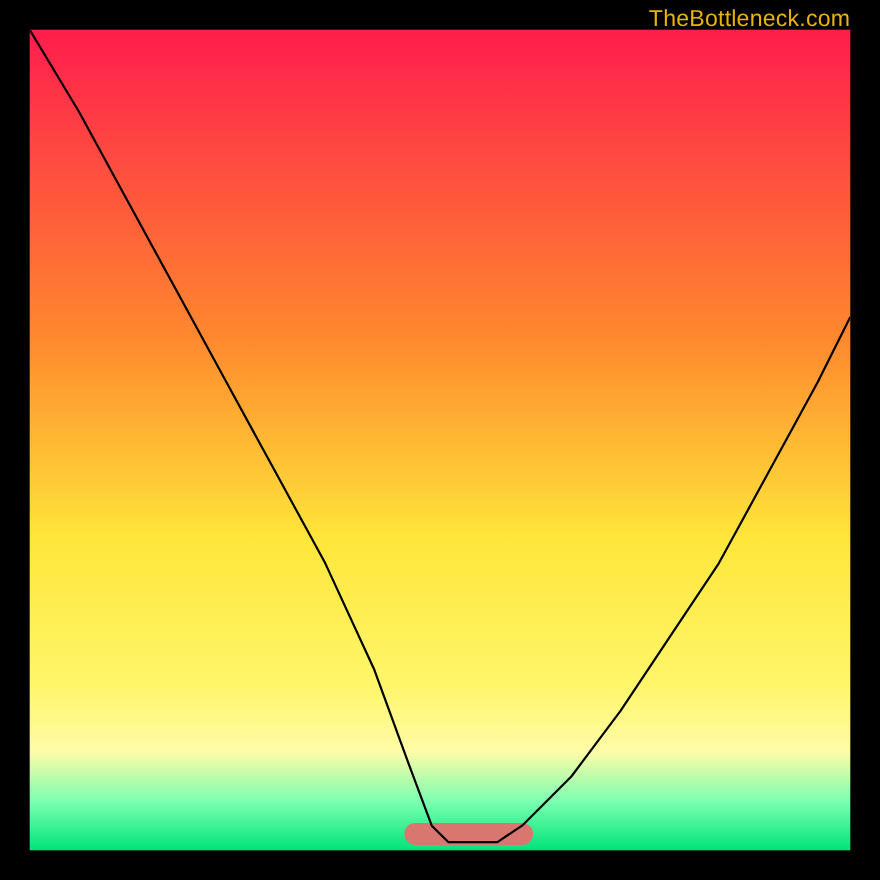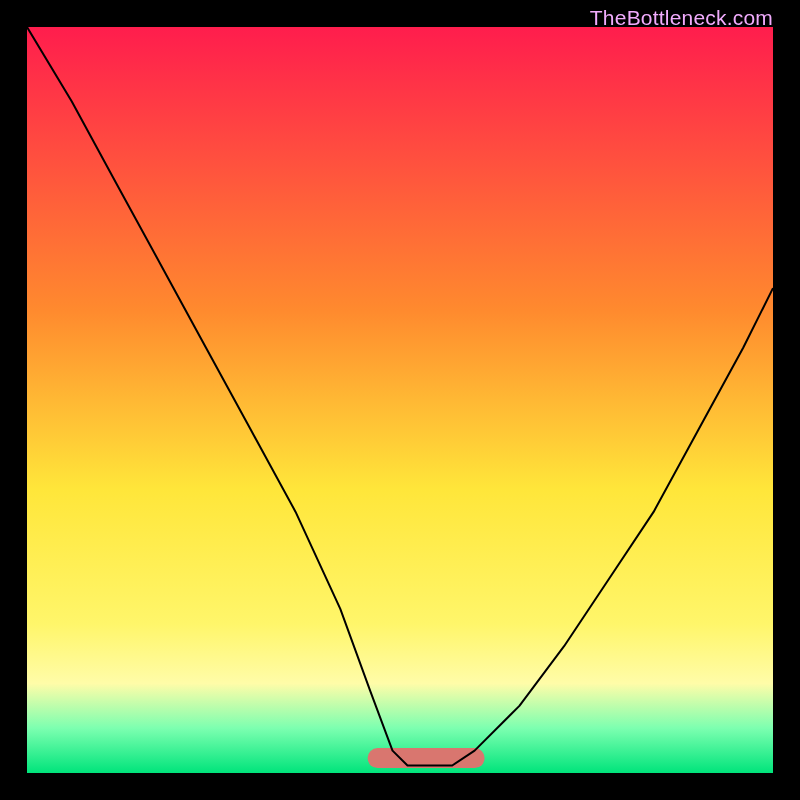--- a/index.html
+++ b/index.html
@@ -25,21 +25,21 @@
       #fff66a 80%,
       #fffca8 88%,
       #7cffb0 94%,
       #00e47b 100%
     );
   }
   .watermark {
     position: absolute;
     top: 6px;
     right: 27px;
-    color: #f0abfc;
+    color: #eab308;
     font-size: 21px;
     letter-spacing: 0.2px;
     font-weight: 500;
   }
   svg {
     position: absolute;
     left: 0;
     top: 0;
   }
 </style>

